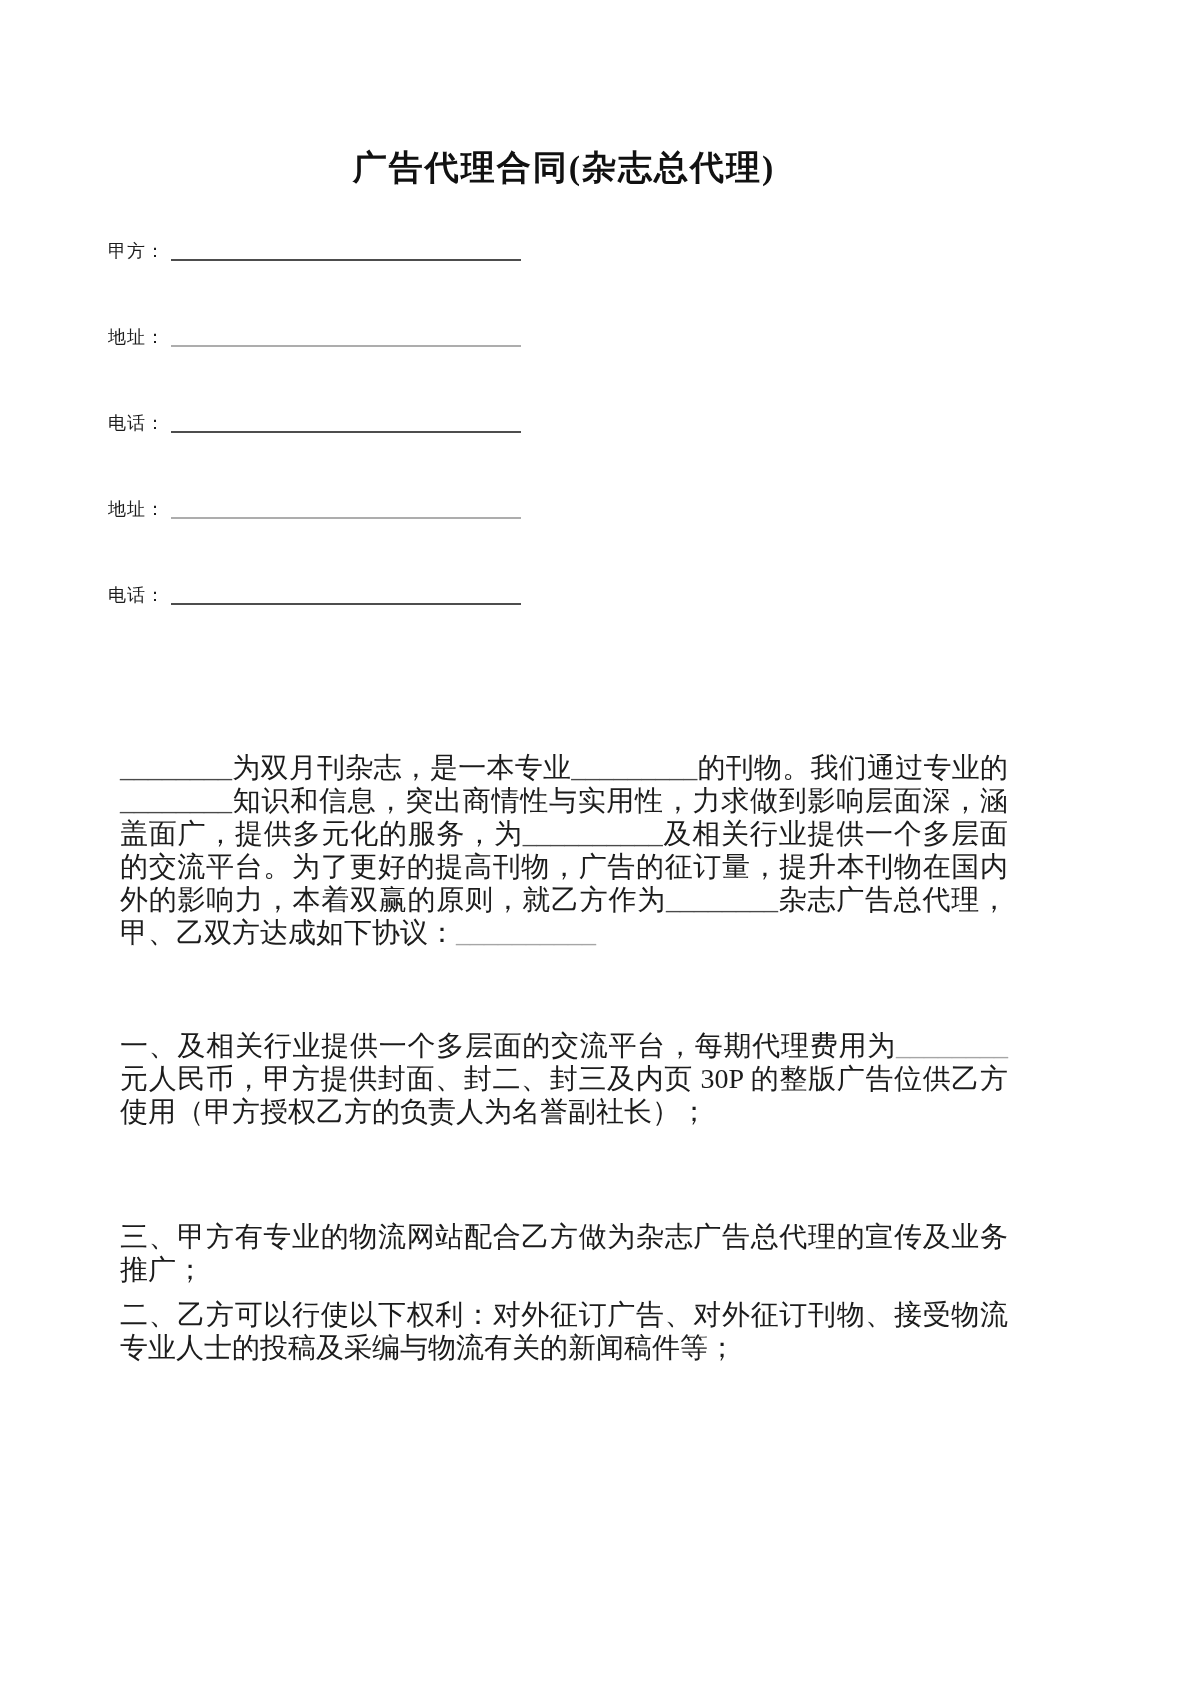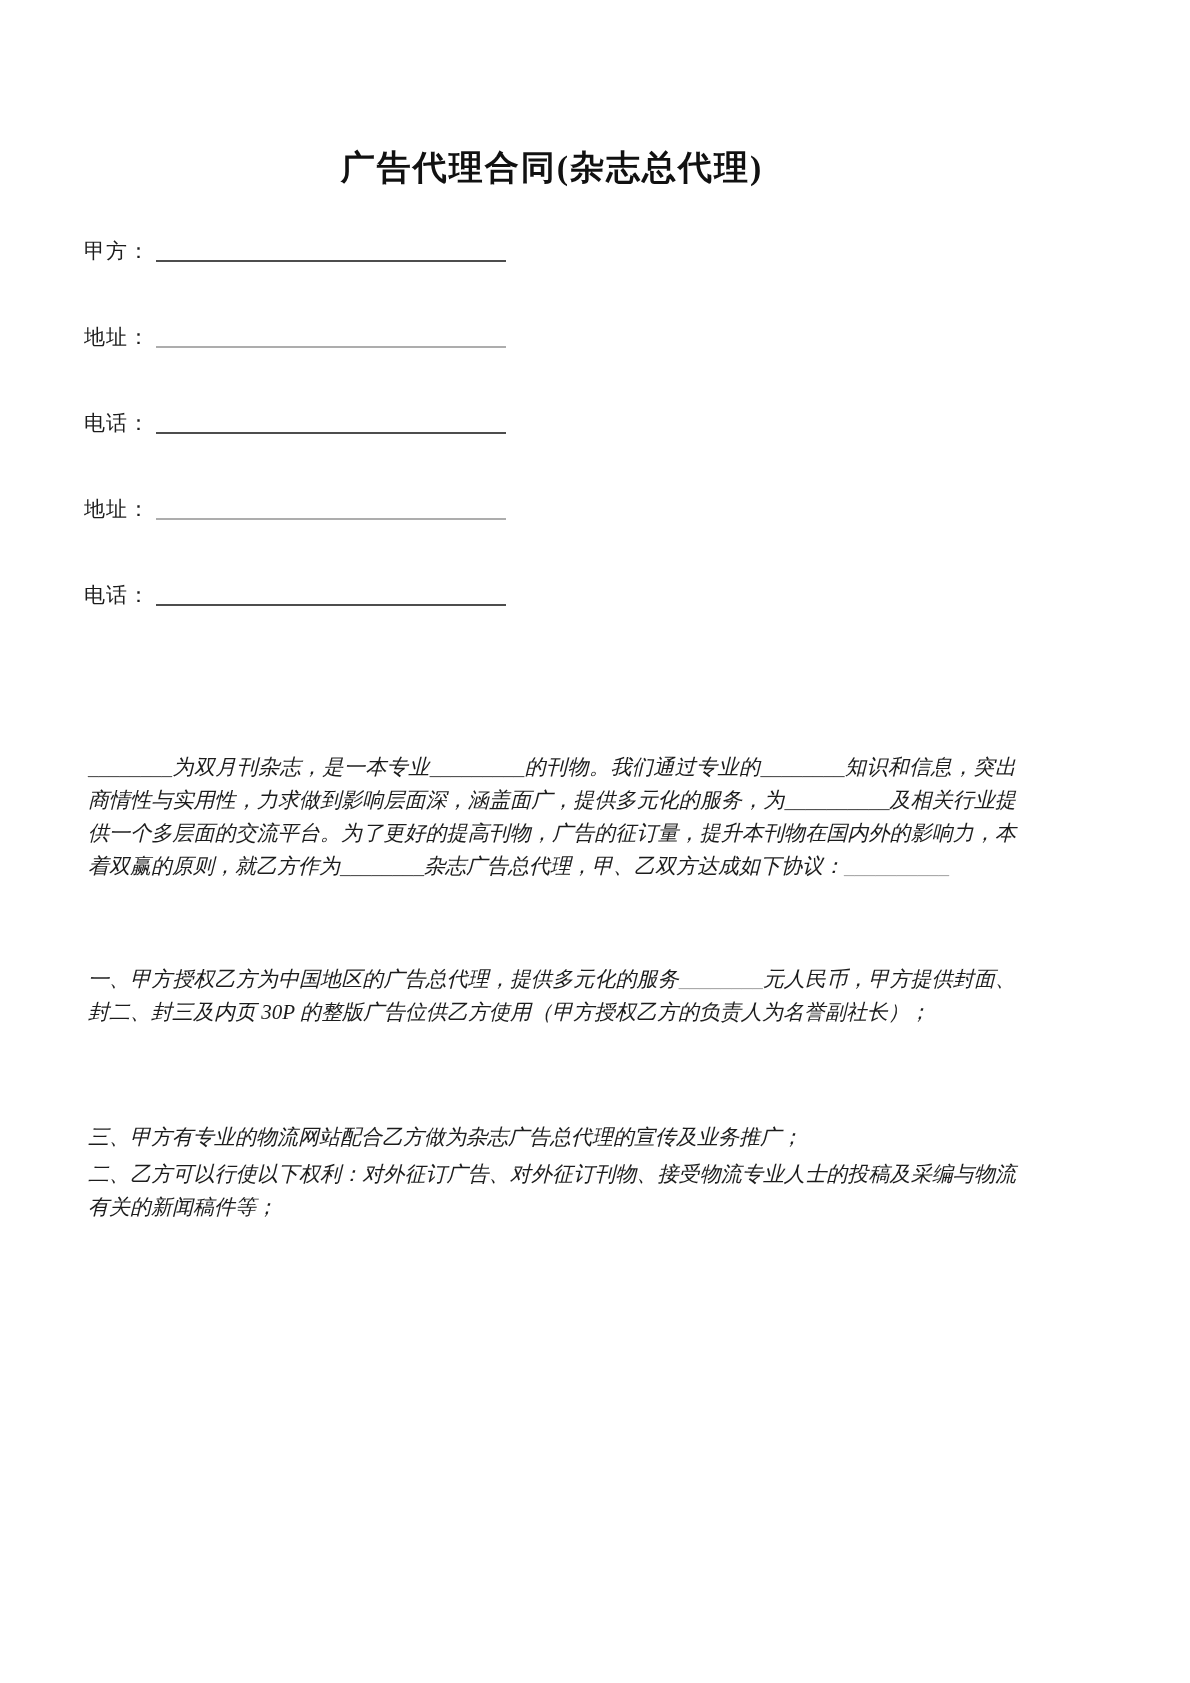--- a/index.html
+++ b/index.html
@@ -5,40 +5,40 @@
   html, body {
     margin: 0;
     padding: 0;
     background: #ffffff;
   }
   .page {
     position: relative;
     width: 1190px;
     height: 1635px;
     box-sizing: border-box;
-    padding: 146px 170px 0 84px;
+    padding: 146px 170px 0 108px;
     background: #ffffff;
     font-family: "Liberation Serif", "DejaVu Serif", serif;
     color: #1c1c1c;
     overflow: hidden;
   }
   .doc-title {
     margin: 0 0 48px 0;
     font-size: 34px;
     line-height: 44px;
     font-weight: bold;
     text-align: center;
     letter-spacing: 2px;
     color: #111111;
   }
   .fields {
     margin: 0 0 142px 0;
   }
   .field-row {
-    font-size: 21px;
+    font-size: 18px;
     line-height: 27px;
     height: 27px;
     margin-bottom: 59px;
     white-space: nowrap;
     margin-top: 40px;
   }
   .field-row:last-child {
     margin-bottom: 0;
   }
   .field-label {
@@ -48,27 +48,26 @@
   .field-blank {
     display: inline-block;
     width: 350px;
     height: 0;
     border-bottom: 2px solid #4d4d4d;
     margin-left: 6px;
     margin-bottom: -4px;
     vertical-align: baseline;
   }
   .para {
-    margin: 4px;
-    font-size: 21px;
+    margin: 12px;
+    font-size: 28px;
     line-height: 33px;
     text-align: justify;
     word-break: break-all;
     color: #1c1c1c;
-    font-style: italic;
   }
   .para.p-intro    { margin-bottom: 80px; }
   .para.p-clause-1 { margin-bottom: 92px; }
   .para.p-clause-2 { margin-bottom: 92px; }
   .para.p-clause-3 { margin-bottom: 0; }
   .seg-blank {
     letter-spacing: 0;
   }
 </style>
 </head>
@@ -81,18 +80,18 @@
   <div class="fields">
       <div class="field-row"><span class="field-label">甲方：</span><span class="field-blank" style="border-bottom-color: rgb(77, 77, 77);"></span></div>
       <div class="field-row"><span class="field-label">地址：</span><span class="field-blank" style="border-bottom-color: rgb(173, 173, 173);"></span></div>
       <div class="field-row"><span class="field-label">电话：</span><span class="field-blank" style="border-bottom-color: rgb(77, 77, 77);"></span></div>
       <div class="field-row"><span class="field-label">地址：</span><span class="field-blank" style="border-bottom-color: rgb(173, 173, 173);"></span></div>
       <div class="field-row"><span class="field-label">电话：</span><span class="field-blank" style="border-bottom-color: rgb(77, 77, 77);"></span></div>
     </div>
 
   <div>
       <p class="para p-intro"><span class="seg-blank" style="color: rgb(74, 74, 74);">________</span><span>为双月刊杂志，是一本专业</span><span class="seg-blank" style="color: rgb(74, 74, 74);">_________</span><span>的刊物。我们通过专业的</span><span class="seg-blank" style="color: rgb(74, 74, 74);">________</span><span>知识和信息，突出商情性与实用性，力求做到影响层面深，涵盖面广，提供多元化的服务，为</span><span class="seg-blank" style="color: rgb(74, 74, 74);">__________</span><span>及相关行业提供一个多层面的交流平台。为了更好的提高刊物，广告的征订量，提升本刊物在国内外的影响力，本着双赢的原则，就乙方作为</span><span class="seg-blank" style="color: rgb(74, 74, 74);">________</span><span>杂志广告总代理，甲、乙双方达成如下协议：</span><span class="seg-blank" style="color: rgb(166, 166, 166);">__________</span></p>
-      <p class="para p-clause-1"><span>一、甲方授权乙方为中国地区的广告总代理，提供多元化的服务</span><span class="seg-blank" style="color: rgb(166, 166, 166);">________</span><span>元人民币，甲方提供封面、封二、封三及内页 30P 的整版广告位供乙方使用（甲方授权乙方的负责人为名誉副社长）；</span></p>
+      <p class="para p-clause-1"><span>一、及相关行业提供一个多层面的交流平台，每期代理费用为</span><span class="seg-blank" style="color: rgb(166, 166, 166);">________</span><span>元人民币，甲方提供封面、封二、封三及内页 30P 的整版广告位供乙方使用（甲方授权乙方的负责人为名誉副社长）；</span></p>
       <p class="para p-clause-3"><span>三、甲方有专业的物流网站配合乙方做为杂志广告总代理的宣传及业务推广；</span></p>
       <p class="para p-clause-2"><span>二、乙方可以行使以下权利：对外征订广告、对外征订刊物、接受物流专业人士的投稿及采编与物流有关的新闻稿件等；</span></p>
     </div>
 
 </div>
 
 </body></html>

